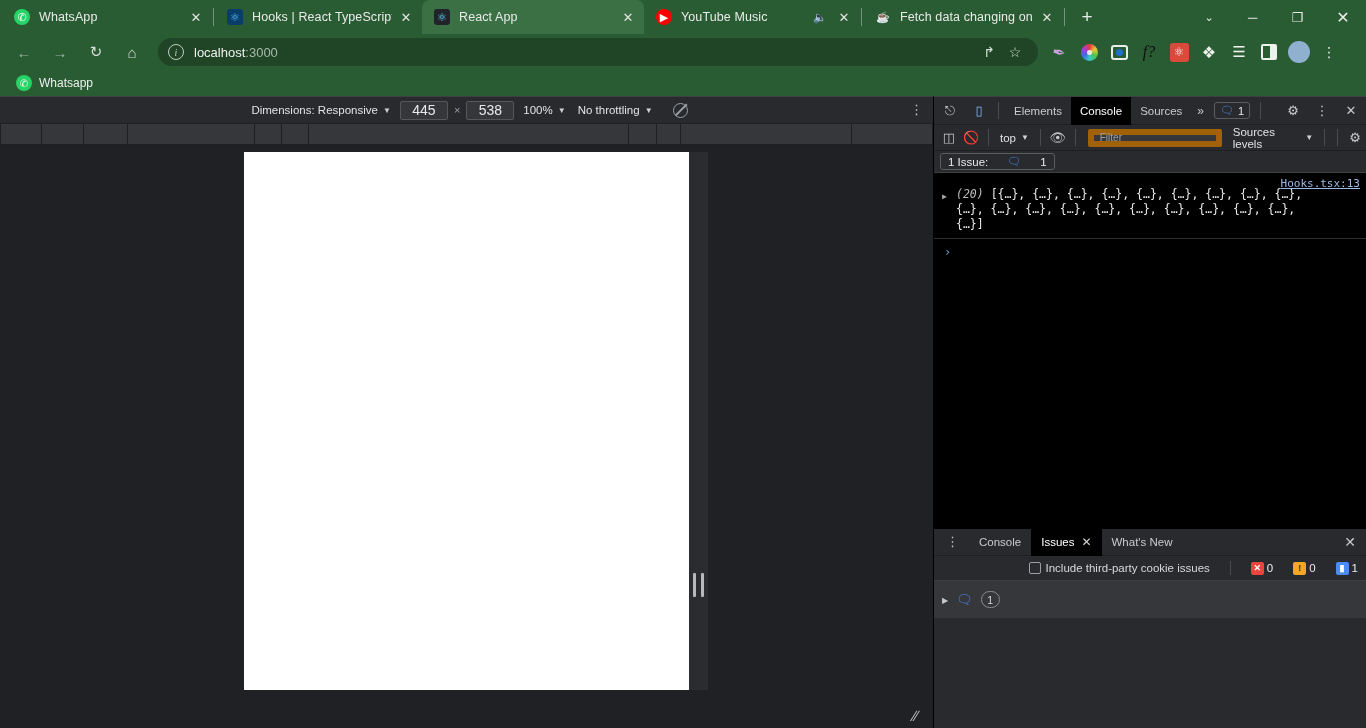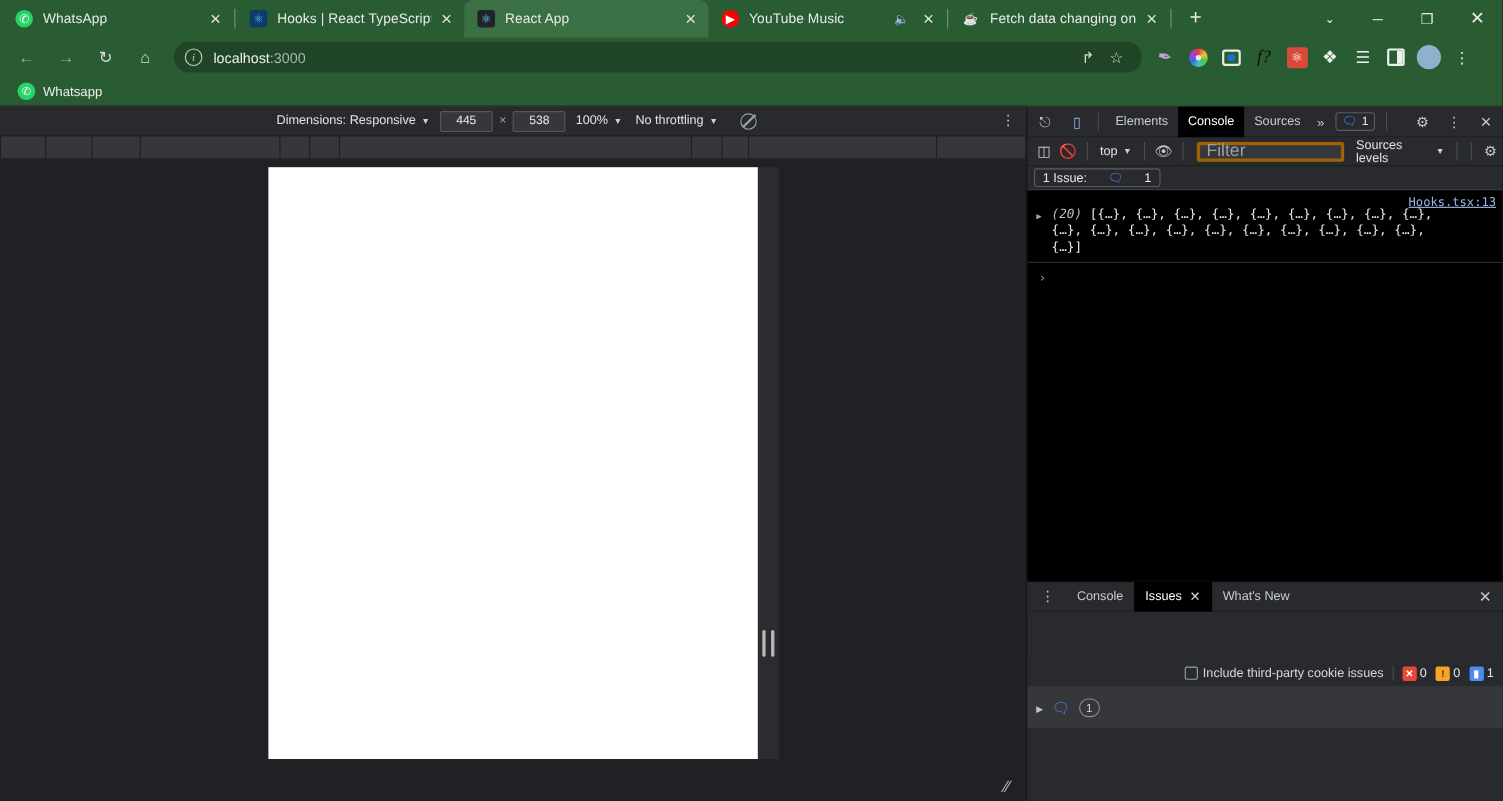--- a/index.html
+++ b/index.html
@@ -219,21 +219,21 @@
     margin: 0 auto;
     color: #e3e3e3; font-size: 11.5px;
   }
   .dt-item { display: flex; align-items: center; padding: 0 6px; white-space: nowrap; }
   .caret { font-size: 8px; margin-left: 5px; color: #cfd1d3; }
   .dim-input {
     width: 48px; height: 19px;
     background: #35373a;
     border: 1px solid #55585b;
     border-radius: 2px;
-    color: #e8eaed; font-size: 11px;
+    color: #e8eaed; font-size: 14px;
     display: flex; align-items: center; justify-content: center;
     margin: 0 3px;
   }
   .dim-x { color: #9aa0a6; font-size: 11px; margin: 0 3px; }
   .dt-slash {
     width: 15px; height: 15px; border-radius: 50%;
     border: 1.5px solid #9aa0a6; position: relative;
     margin-left: 14px;
   }
   .dt-slash::after {
@@ -335,23 +335,23 @@
     color: #c6c8ca; font-size: 13px;
   }
   .ct-sel {
     display: flex; align-items: center;
     color: #e0e2e4; font-size: 11.5px; padding: 0 5px;
   }
   .filter-box {
     flex: 0 0 auto;
     width: 134px; height: 18px;
     background: #35373a;
-    border: 3px solid #a16207;
+    border: 6px solid #a16207;
     border-radius: 2px;
-    color: #9aa0a6; font-size: 16px;
+    color: #9aa0a6; font-size: 10px;
     display: flex; align-items: center;
     padding: 0 6px;
     margin: 0 6px;
   }
 
   .issues-bar {
     height: 22px;
     background: #282a2d;
     display: flex; align-items: center;
     padding-left: 6px;
@@ -413,25 +413,24 @@
   .dw-tab {
     height: 27px; display: flex; align-items: center; gap: 7px;
     padding: 0 10px; color: #c9ccce; font-size: 11.5px;
   }
   .dw-tab.sel { background: #000; color: #fff; }
   .dw-x { font-size: 12px; color: #d6d8da; }
   .dw-close { margin-left: auto; color: #c6c8ca; font-size: 14px; padding-right: 10px; }
 
   .cookie-row {
     height: 25px; display: flex; align-items: center; justify-content: flex-end;
-    padding-right: 8px; gap: 8px;
+    padding-right: 8px; gap: 20px;
     background: #282a2d;
     border-bottom: 1px solid #3c4043;
     flex-shrink: 0;
-    margin-top: 44px;
   }
   .cbx {
     width: 12px; height: 12px;
     border: 1.3px solid #9aa0a6; border-radius: 2px;
     margin-right: 5px;
   }
   .cookie-label { display:flex; align-items:center; color: #d6d8da; font-size: 11.5px; }
   .divider-v { width: 1px; height: 14px; background: #4a4d50; }
   .cnt { display: flex; align-items: center; gap: 3px; color: #e8eaed; font-size: 11.5px; }
   .sq { width: 13px; height: 13px; border-radius: 2px; display:flex; align-items:center; justify-content:center; font-size: 9px; color:#fff; font-weight:bold; }

